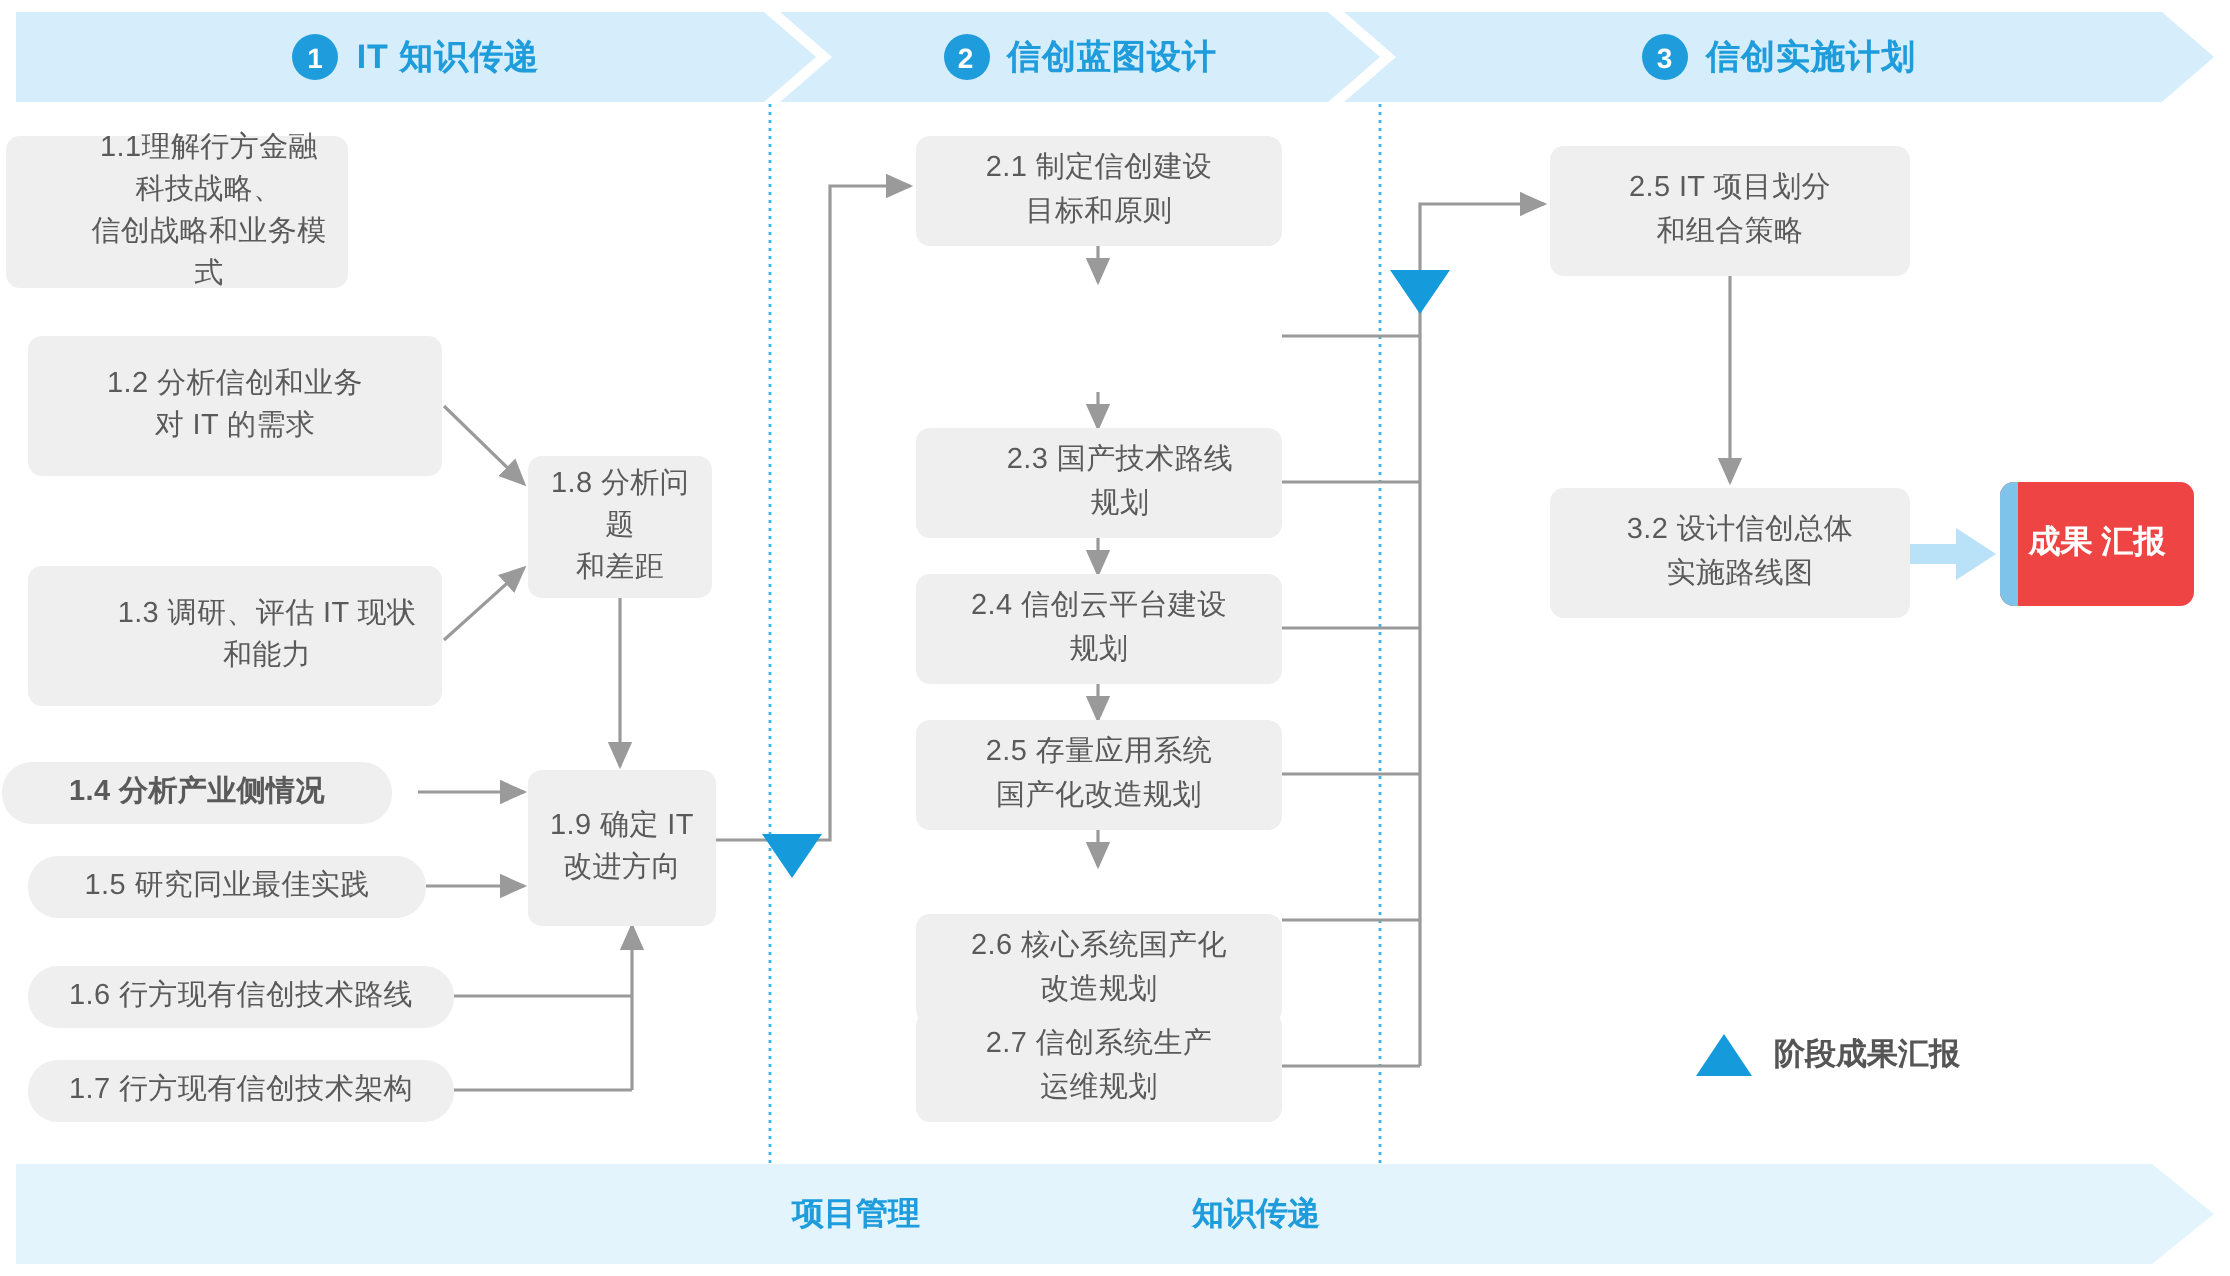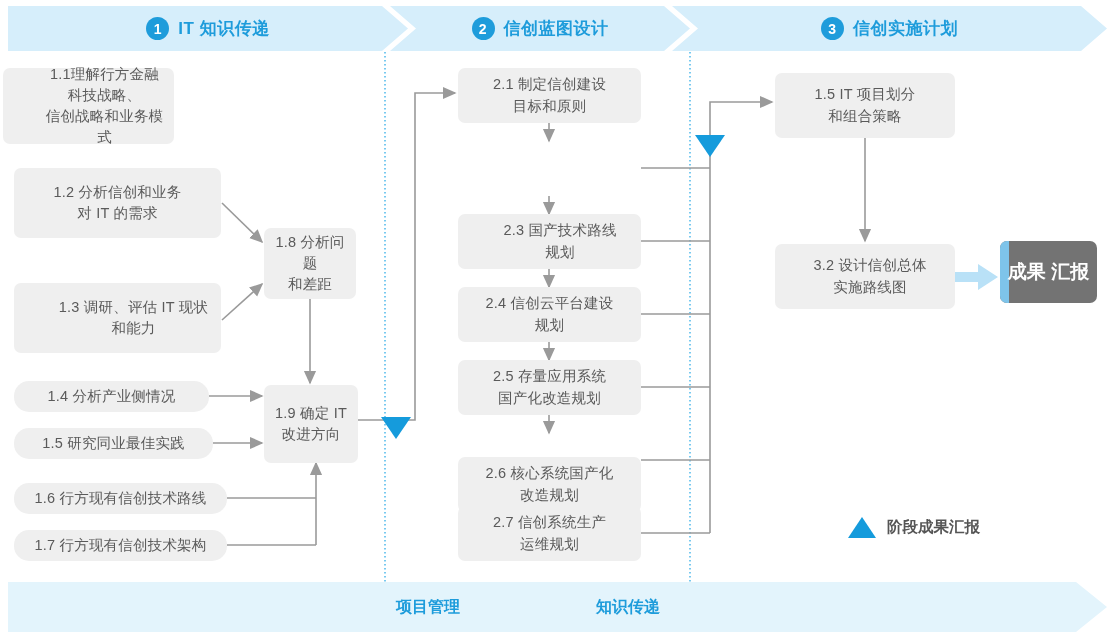--- a/index.html
+++ b/index.html
@@ -47,25 +47,25 @@
     padding:2px 8px;
     box-sizing:border-box;
     letter-spacing:.2px;
   }
   .node.pill{border-radius:15px;}
   .node span{display:block;}
 
   
   .outcome{
     position:absolute;
-    background:#737373;
+    background:#ef4444;
     border-radius:7px;
     color:#ffffff;
     font-weight:bold;
-    font-size:19px;
+    font-size:16px;
     line-height:1.3;
     display:flex;align-items:center;justify-content:center;
     text-align:center;
     box-sizing:border-box;
     overflow:hidden;
   }
   .outcome::before{
     content:"";position:absolute;left:0;top:0;bottom:0;width:9px;
     background:#7ec4ea;
   }
@@ -207,21 +207,21 @@
       </div>
     </div>
 
     <div class="node" style="left:14px;top:283px;width:207px;height:70px;padding-left:40px;">
       <div>
         <span>1.3 调研、评估 IT 现状</span>
         <span>和能力</span>
       </div>
     </div>
 
-    <div class="node pill" style="left:14px;top:381px;width:195px;height:31px;">
+    <div class="node pill" style="left:1px;top:381px;width:195px;height:31px;font-weight:bold;">
       <span>1.4 分析产业侧情况</span>
     </div>
 
     <div class="node pill" style="left:14px;top:428px;width:199px;height:31px;">
       <span>1.5 研究同业最佳实践</span>
     </div>
 
     <div class="node pill" style="left:14px;top:483px;width:213px;height:31px;">
       <span>1.6 行方现有信创技术路线</span>
     </div>
@@ -276,21 +276,21 @@
     </div>
     <div class="node" style="left:458px;top:506px;width:183px;height:55px;">
       <div>
         <span>2.7 信创系统生产</span>
         <span>运维规划</span>
       </div>
     </div>
 
     <div class="node" style="left:775px;top:73px;width:180px;height:65px;">
       <div>
-        <span>1.5 IT 项目划分</span>
+        <span>2.5 IT 项目划分</span>
         <span>和组合策略</span>
       </div>
     </div>
     <div class="node" style="left:775px;top:244px;width:180px;height:65px;padding-left:18px;">
       <div>
         <span>3.2 设计信创总体</span>
         <span>实施路线图</span>
       </div>
     </div>
 

